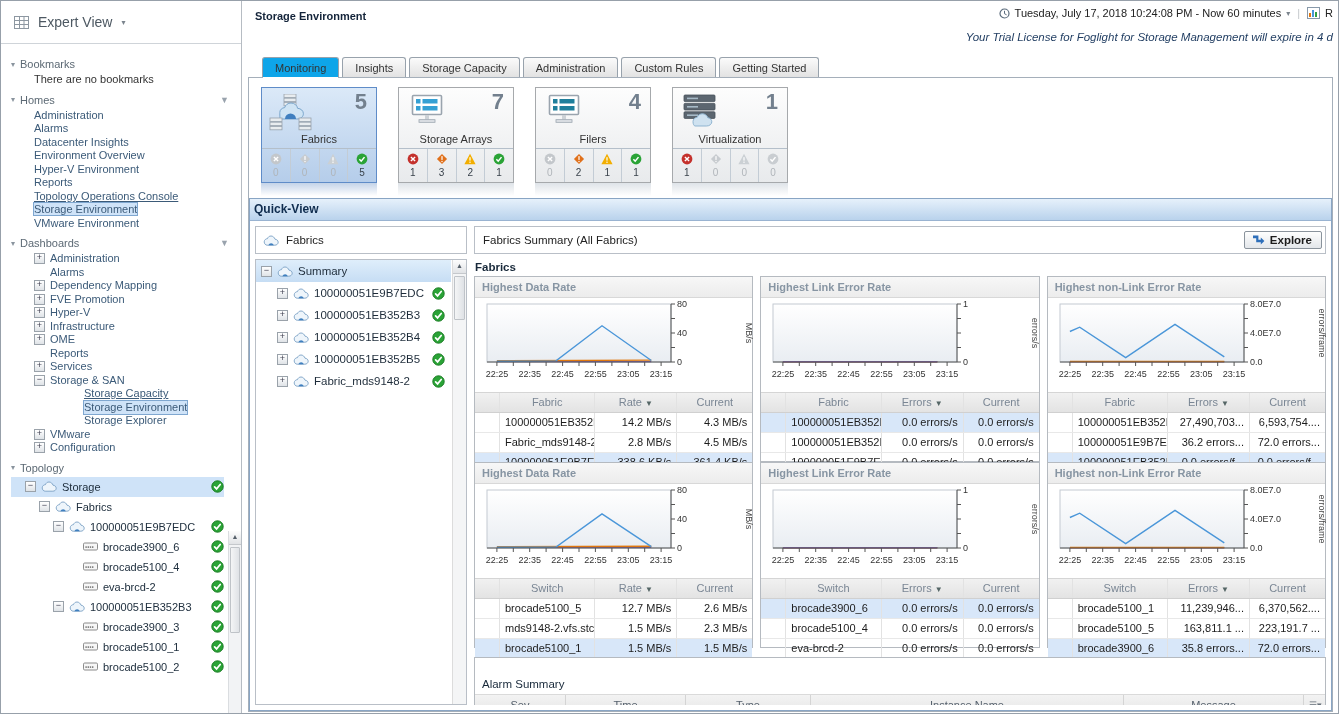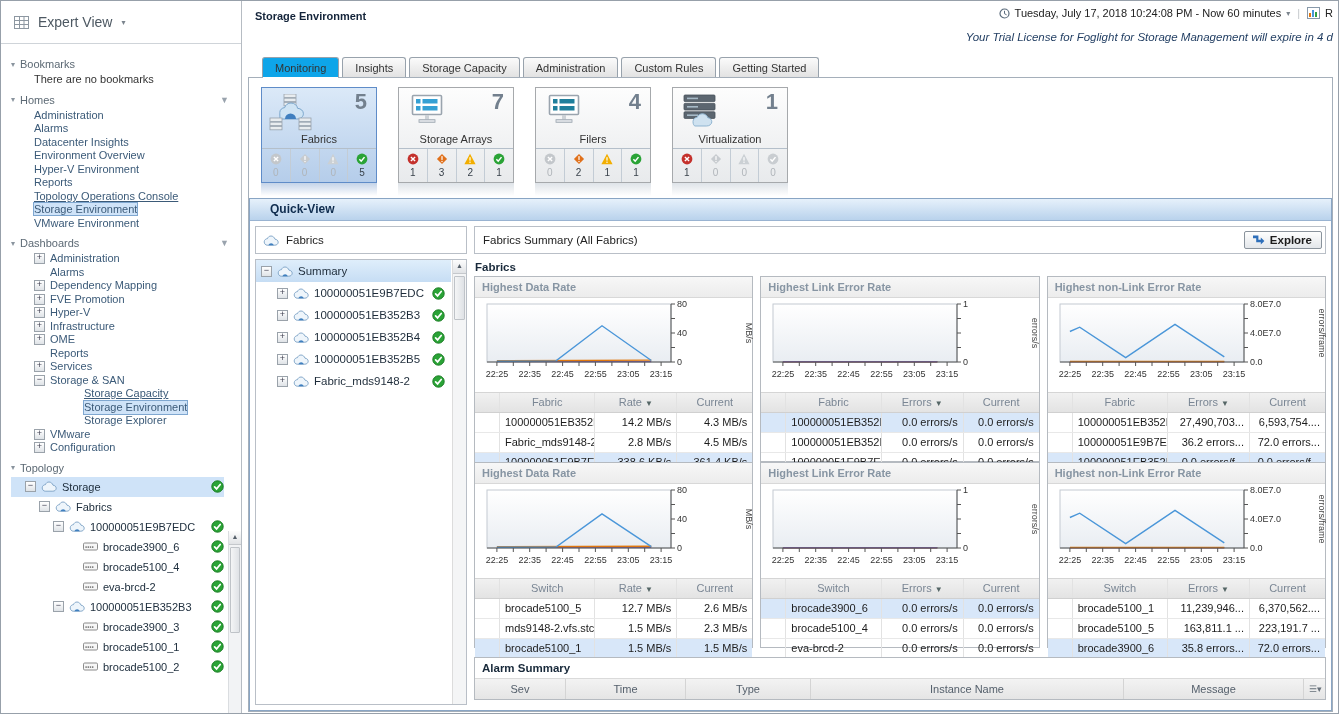--- a/index.html
+++ b/index.html
@@ -58,21 +58,21 @@
   .tile .cell{flex:1;display:flex;flex-direction:column;align-items:center;padding-top:4px;gap:2px;border-left:1px solid #c3ccd5;cursor:pointer;}
   .tile .cell:first-child{border-left:none;}
   .cell .n{font-size:10px;color:#39424b;}
   .cell .n.dim{color:#b0b5ba;}
   .refl-row{display:flex;gap:21px;padding-left:12px;height:13px;flex:none;}
   .refl{width:116px;background:linear-gradient(rgba(125,145,165,0.25),rgba(255,255,255,0));}
   .refl.sel{background:linear-gradient(rgba(100,140,195,0.38),rgba(255,255,255,0));}
   
   .qv{flex:1;margin-top:2px;border:1px solid #89a5c4;display:flex;flex-direction:column;overflow:hidden;}
   .qv-head{height:21px;flex:none;background:linear-gradient(#e6f1fb,#b9d2ec);border-bottom:1px solid #99b3d1;color:#0f2c4e;
-           font-weight:bold;font-size:12px;line-height:21px;padding-left:20px;}
+           font-weight:bold;font-size:12px;line-height:21px;padding-left:4px;}
   .qv-body{flex:1;display:flex;padding:5px;gap:7px;overflow:hidden;}
   .qv-left{width:212px;min-width:212px;display:flex;flex-direction:column;gap:5px;}
   .tree-head{height:26px;flex:none;border:1px solid #b9bfc7;display:flex;align-items:center;gap:7px;padding:0 7px;
              font-size:11.5px;color:#222;background:#fff;}
   .tree-box{flex:1;border:1px solid #b9bfc7;position:relative;overflow:hidden;background:#fff;}
   .tree-rows{margin-right:15px;}
   .qtree-row{height:22px;display:flex;align-items:center;gap:5px;padding-left:5px;font-size:11.5px;color:#1e2c3a;cursor:pointer;}
   .qtree-row.child{padding-left:21px;}
   .qtree-row.sel{background:linear-gradient(#dfeefb,#c6ddf4);}
   .qtree-row .badge{margin-left:auto;margin-right:6px;}
@@ -93,21 +93,21 @@
   .ct-head .c{text-align:center;}
   .ct-row{border-bottom:1px solid #e8e8e8;color:#1c1c1c;cursor:pointer;}
   .ct-row.sel{background:#d8e7f9;}
   .ct-row:last-child{border-bottom:none;}
   .c{border-left:1px solid #e2e2e2;padding:0 5px;overflow:hidden;white-space:nowrap;box-sizing:border-box;}
   .c:first-child{border-left:none;}
   .c.num{text-align:right;}
   .swatch{width:8px;height:8px;margin:5px auto 0;}
   .sort{font-size:8px;color:#566;}
   .alarm{margin-top:9px;border:1px solid #b5bac0;background:#fff;flex:none;}
-  .alarm-title{height:20px;line-height:20px;font-weight:bold;font-size:11.5px;color:#18293a;padding-left:7px;border-bottom:1px solid #dadada;}
+  .alarm-title{height:20px;line-height:20px;font-weight:normal;font-size:11.5px;color:#18293a;padding-left:7px;border-bottom:1px solid #dadada;margin-top:16px;}
   .alarm-head{display:grid;grid-template-columns:90px 120px 125px 1fr 180px 22px;height:20px;line-height:20px;
               background:linear-gradient(#f3f3f3,#e5e5e5);color:#55606c;font-size:11px;}
   .alarm-head .c{text-align:center;border-left:1px solid #d4d4d4;}
   .alarm-head .c:first-child{border-left:none;}
   .gear-lines{font-size:9px;color:#66707a;}
   svg{display:block;}
 </style>
 </head>
 <body>
 

